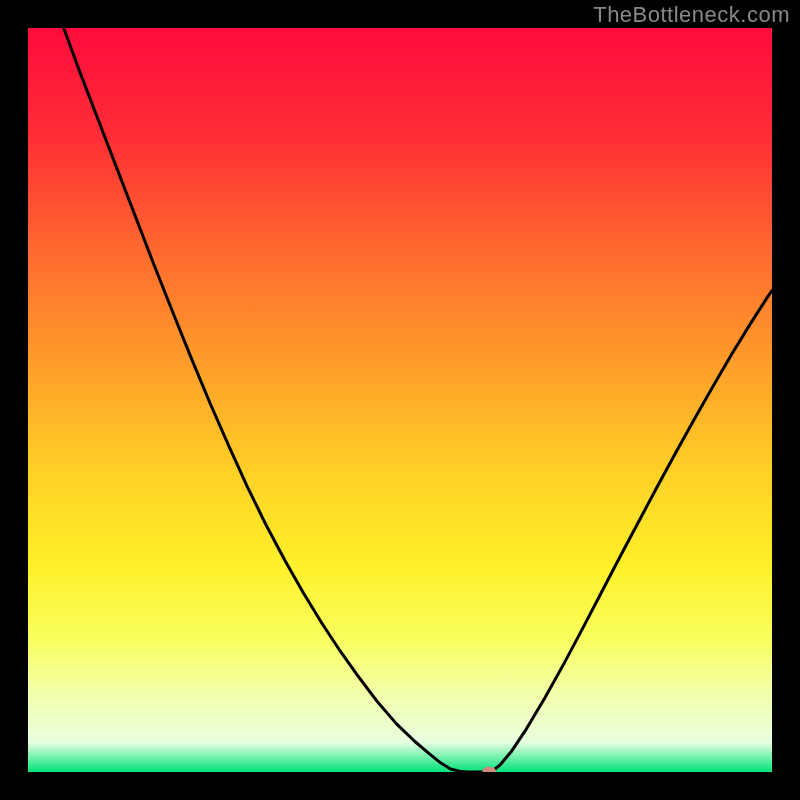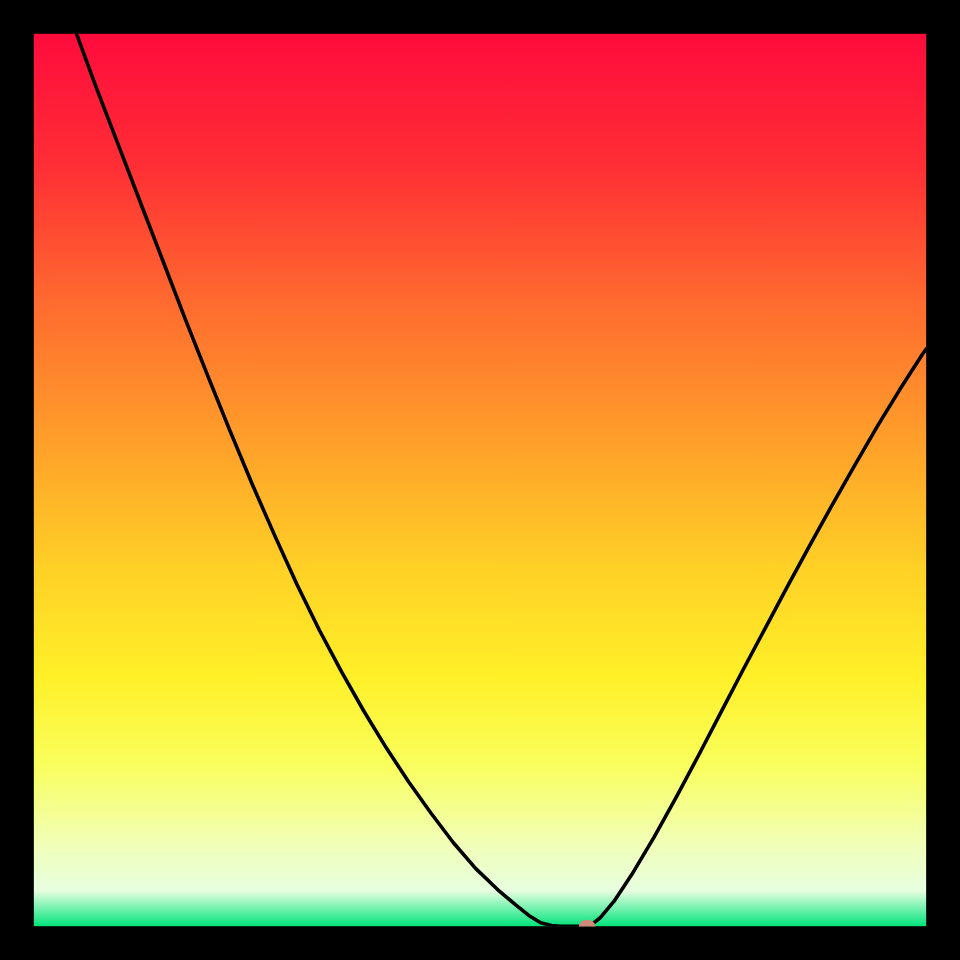--- a/index.html
+++ b/index.html
@@ -34,20 +34,21 @@
     height: 744px;
   }
   svg {
     display: block;
   }
 </style>
 </head>
 <body>
 <div class="outer">
 
+  <div class="watermark">TheBottleneck.com</div>
 
   <div class="plot">
     <svg id="chart-svg" width="744" height="744" viewBox="0 0 744 744">
         <defs>
           <linearGradient id="bg-grad" x1="0" y1="0" x2="0" y2="1">
             <stop offset="0%" stop-color="#ff0b3c"></stop>
             <stop offset="15%" stop-color="#ff2f35"></stop>
             <stop offset="30%" stop-color="#ff6a2f"></stop>
             <stop offset="45%" stop-color="#ff9d2a"></stop>
             <stop offset="60%" stop-color="#ffd126"></stop>

